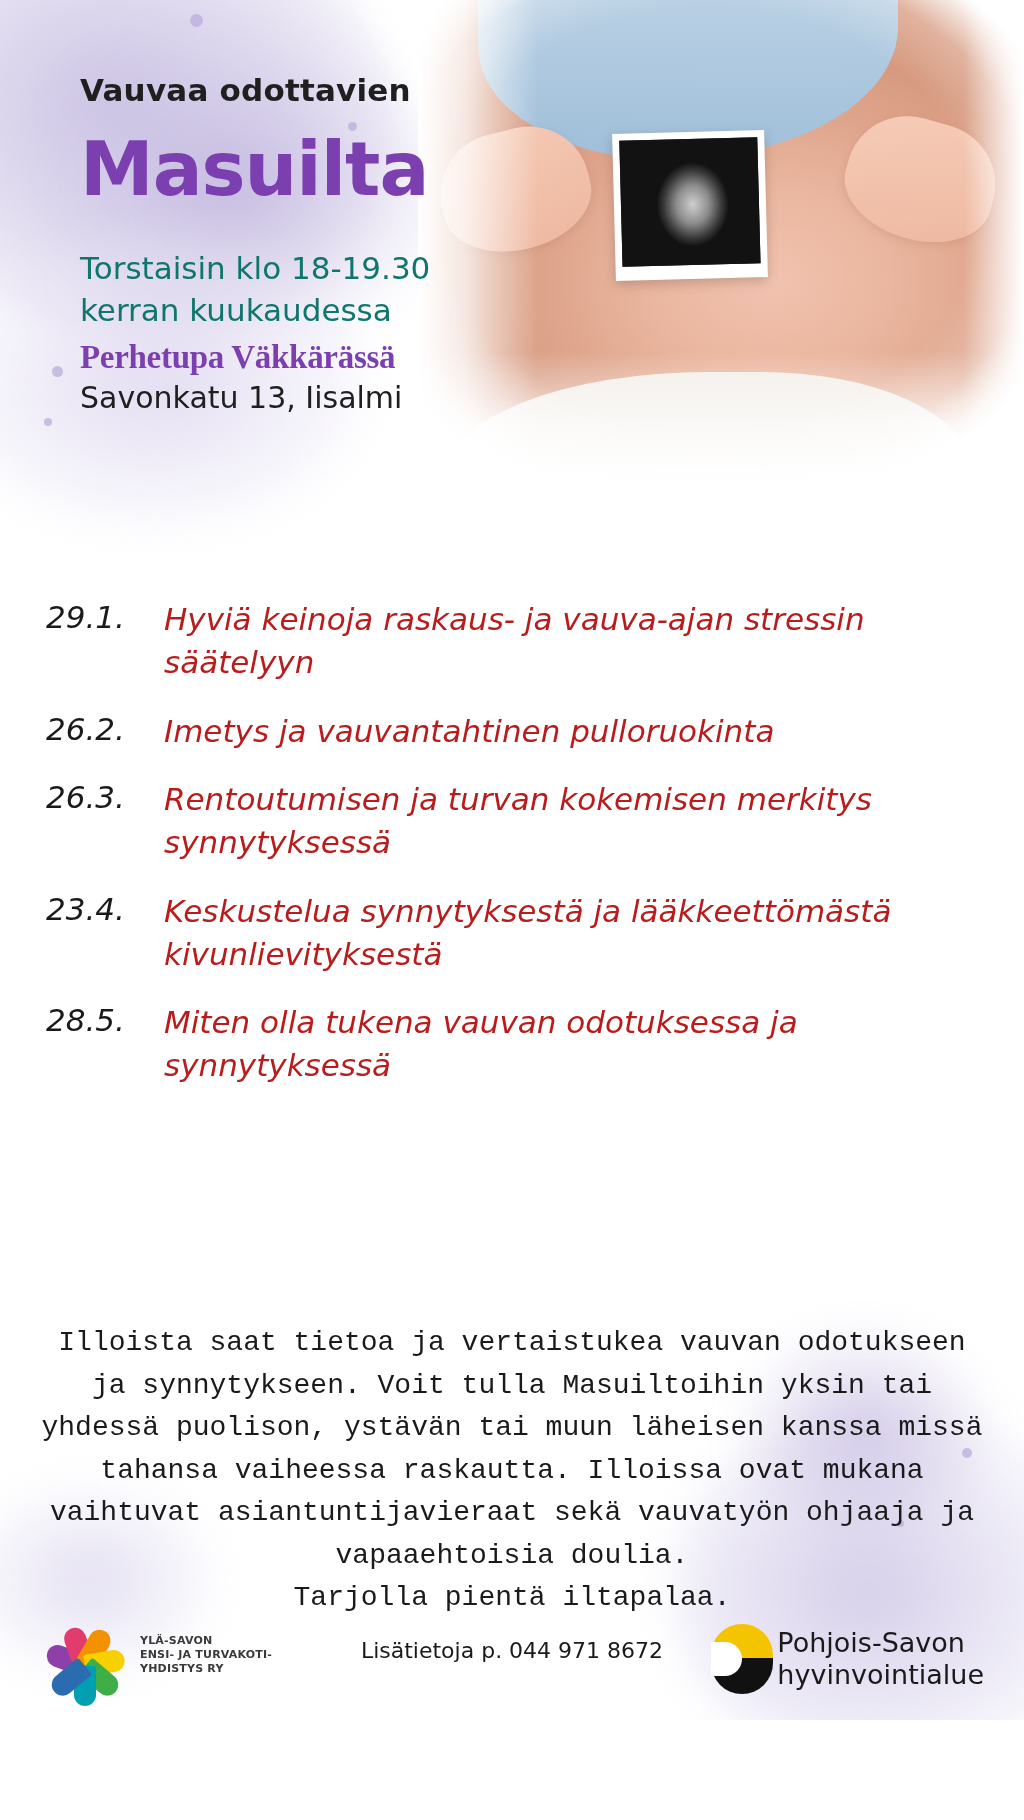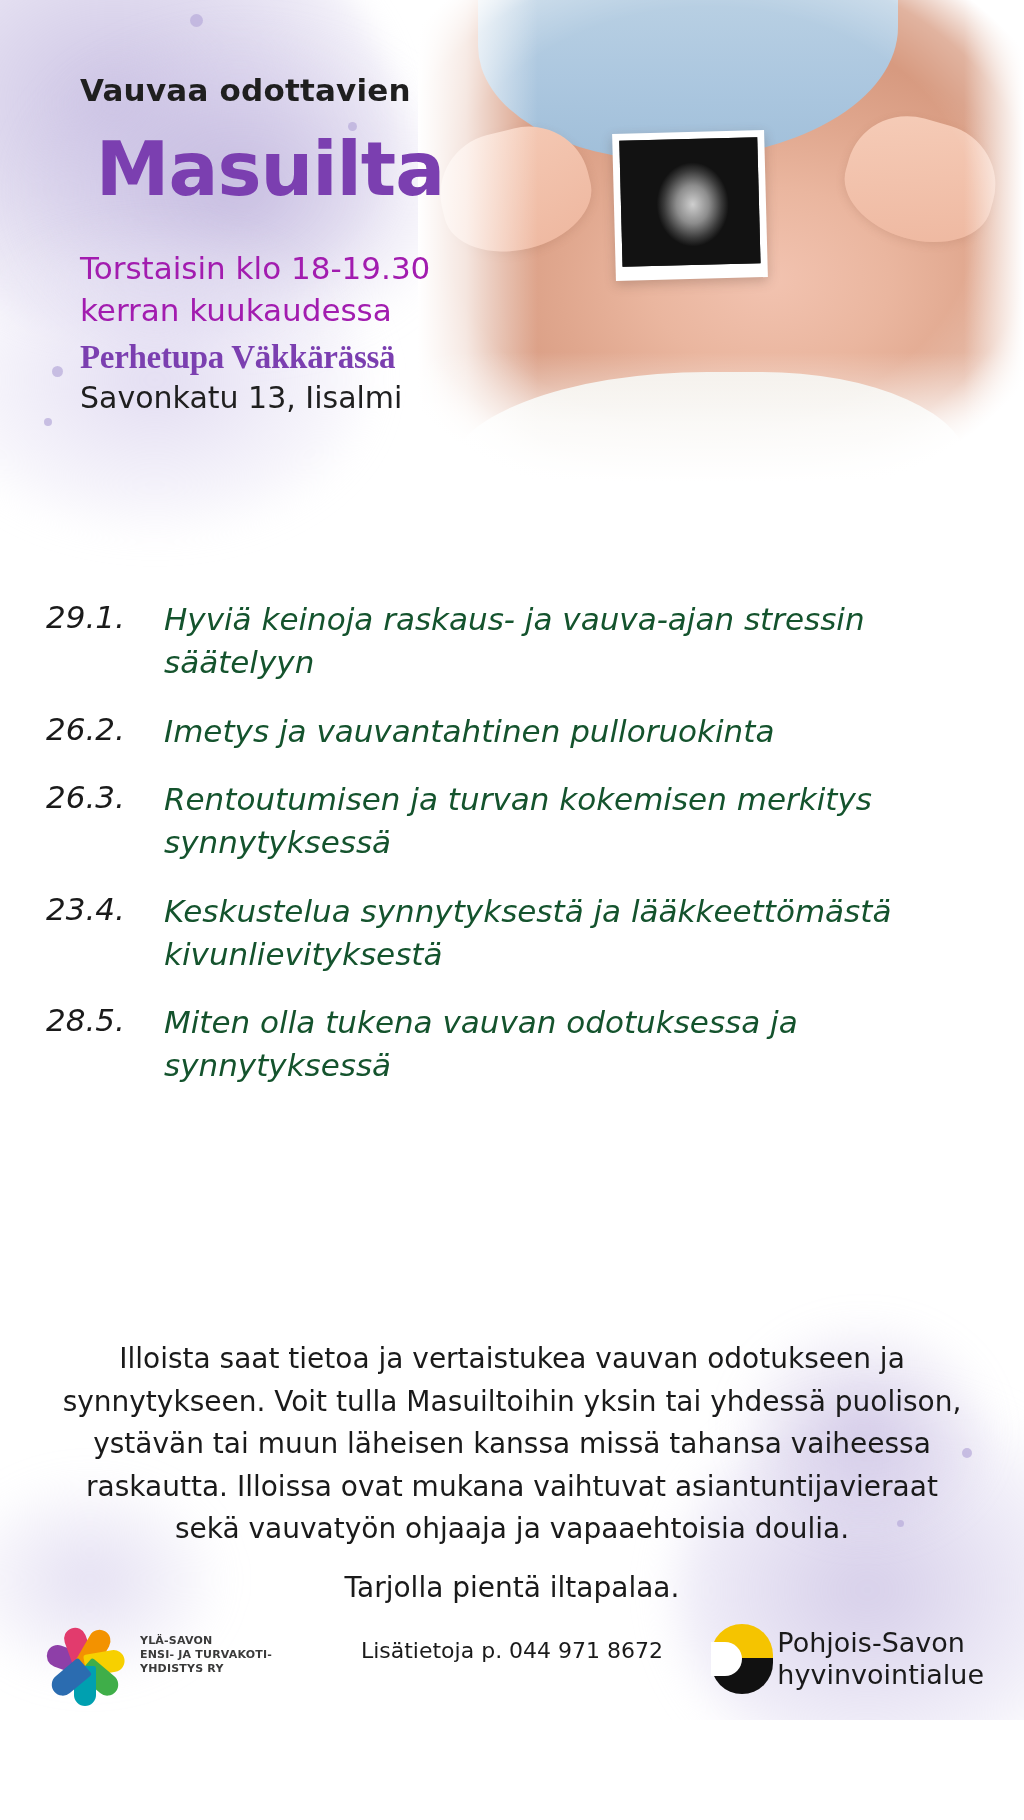--- a/index.html
+++ b/index.html
@@ -156,26 +156,25 @@
     margin: 0 0 24px 0;
   }
   .brand {
     font-family: "DejaVu Sans", sans-serif;
     font-size: 74px;
     font-weight: 700;
     color: #7b3fb0;
     letter-spacing: -1px;
     margin: 0 0 42px 0;
     line-height: 1;
-    text-align: center;
   }
   .meta-line {
     font-size: 31px;
     font-weight: 500;
-    color: #a21caf;
+    color: #0f766e;
     line-height: 1.34;
     margin: 0;
   }
   .venue {
     font-size: 33px;
     font-weight: 700;
     color: #7b3fb0;
     margin: 8px 0 4px 0;
     letter-spacing: -.3px;
     font-family: Liberation Serif, serif;
@@ -204,37 +203,37 @@
     font-size: 31px;
     font-weight: 500;
     color: #1a1a1a;
     text-align: left;
     padding-top: 1px;
   }
   .sched-text {
     flex: 1;
     font-size: 31px;
     font-weight: 500;
-    color: #14532d;
+    color: #b91c1c;
     line-height: 1.38;
     padding-left: 22px;
   }
 
   
   .bodycopy {
     position: absolute;
     left: 40px; top: 1322px;
     width: 944px;
     text-align: center;
     font-size: 28px;
     font-weight: 500;
     line-height: 1.52;
     color: #1a1a1a;
   }
-  .bodycopy p { margin: 16px; }
+  .bodycopy p { margin: 0; font-family: Liberation Mono, monospace; }
   .contact {
     position: absolute;
     left: 40px; top: 1638px;
     width: 944px;
     text-align: center;
     font-size: 22px;
     font-weight: 500;
     color: #1a1a1a;
   }
 

